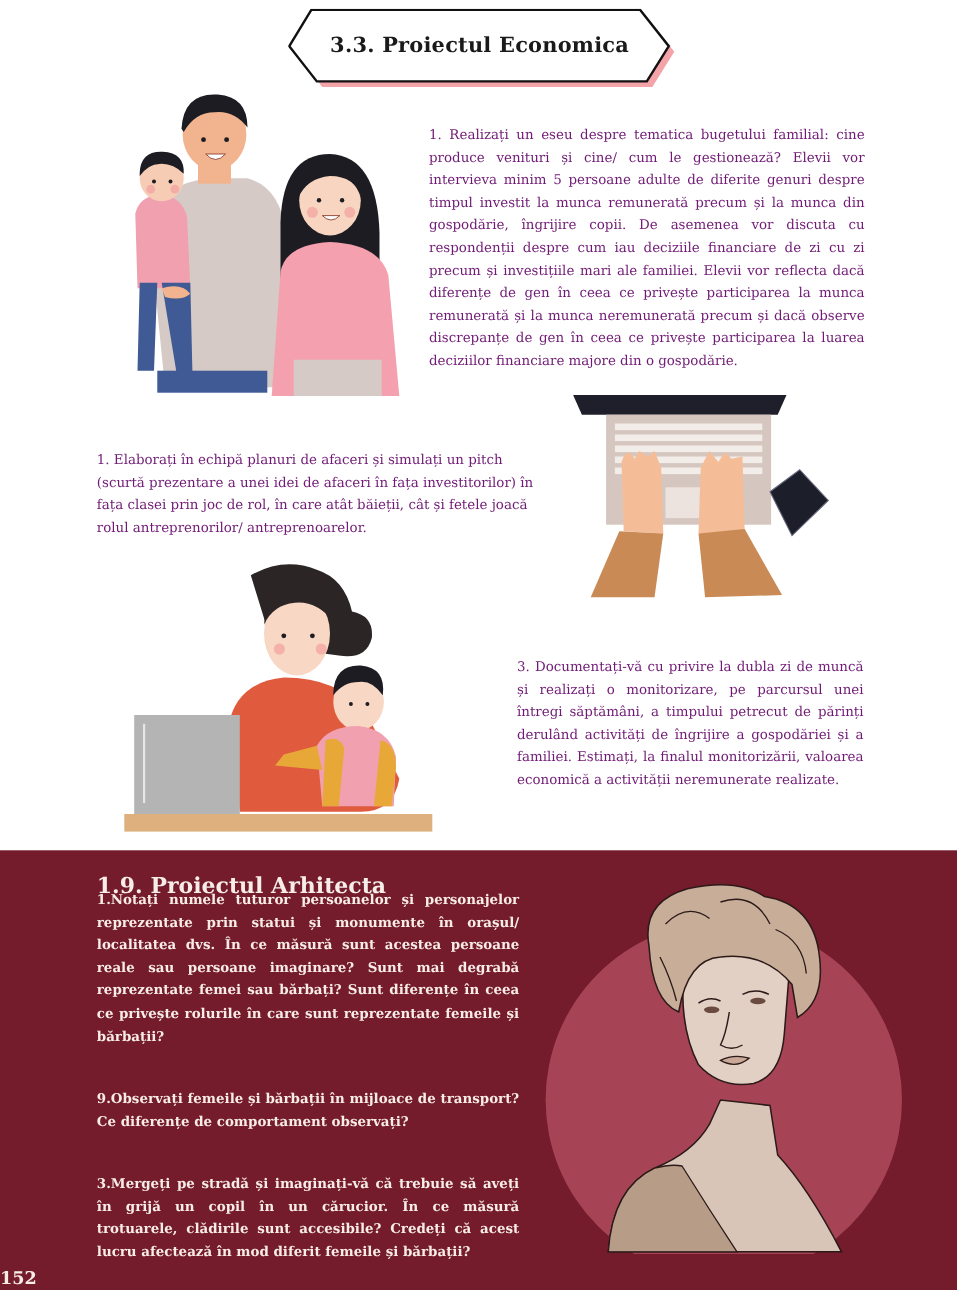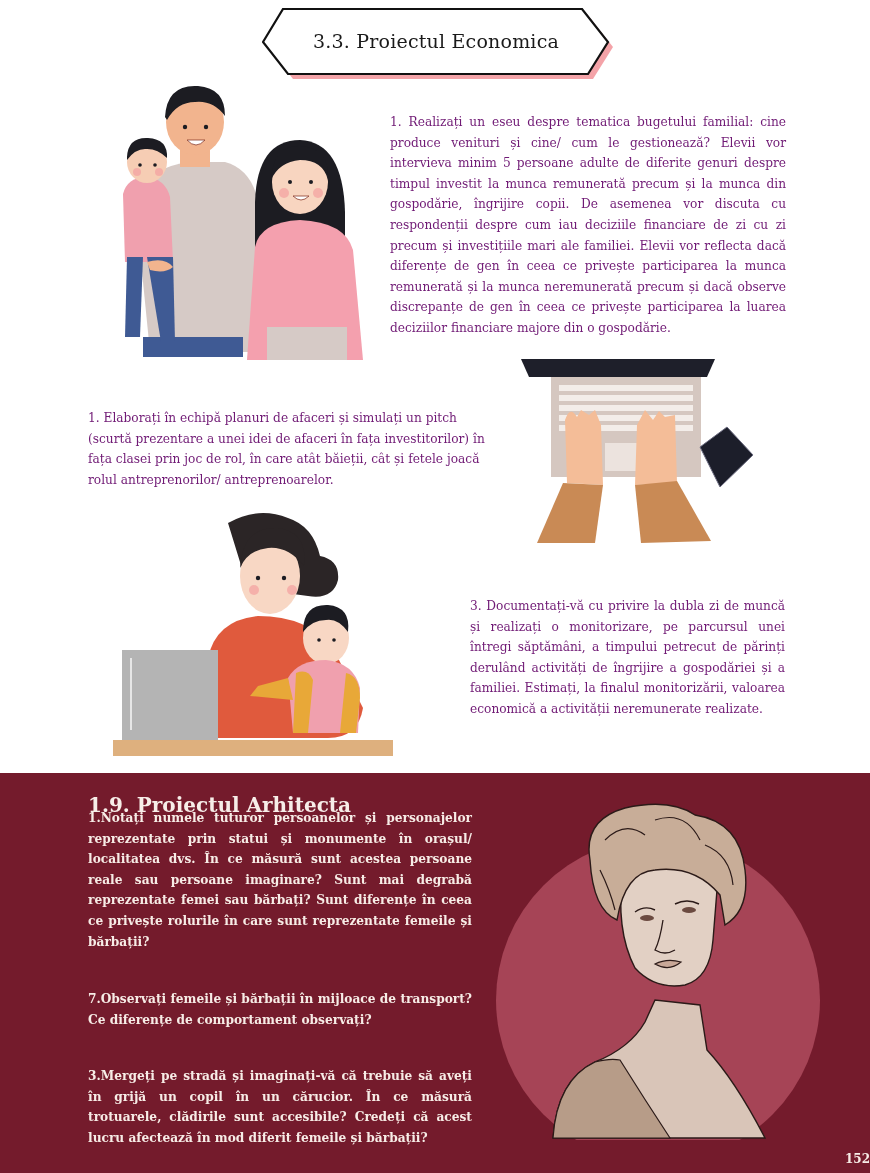--- a/index.html
+++ b/index.html
@@ -4,21 +4,21 @@
 <style>
   * { margin: 0; padding: 0; box-sizing: border-box; }
   html, body { width: 870px; height: 1173px; overflow: hidden; background: #ffffff; }
   body { position: relative; font-family: "DejaVu Serif", "Liberation Serif", serif; color: #2a2a2a; }
 
   .banner { position: absolute; left: 262px; top: 8px; width: 348px; height: 68px; }
   .banner svg { position: absolute; left: 0; top: 0; }
   .banner-title {
     position: absolute; left: 0; top: 0; width: 348px; height: 66px;
     display: flex; align-items: center; justify-content: center;
-    font-family: "DejaVu Serif", serif; font-weight: normal; font-size: 19px; color: #1a1a1a;
+    font-family: "DejaVu Serif", serif; font-weight: bold; font-size: 19px; color: #1a1a1a;
     letter-spacing: 0.2px;
   }
 
   .para {
     position: absolute; font-size: 12.2px; line-height: 20.6px; text-align: justify;
     color: #701a75; font-family: "DejaVu Serif", serif;
   }
   #p1 { left: 390px; top: 112px; width: 396px; }
   #p2 { left: 88px; top: 408px; width: 414px; text-align: left; }
   #p3 { left: 470px; top: 596px; width: 315px; }
@@ -39,22 +39,22 @@
     position: absolute; left: 88px; width: 384px; font-size: 12.2px; line-height: 20.6px;
     text-align: justify; color: #f7ece6; font-weight: bold; font-family: "DejaVu Serif", serif;
   }
   #m1 { top: 808px; }
   #m2 { top: 989px; }
   #m3 { top: 1066px; }
 
   #illus-statue { position: absolute; left: 495px; top: 800px; width: 330px; height: 340px; }
 
   .page-number {
-    position: absolute; left: 0; width: 870px; top: 1152px; text-align: right;
-    font-size: 12px; font-weight: bold; color: #f7ece6; font-family: "DejaVu Serif", serif;
+    position: absolute; left: 0; width: 870px; top: 1152px; text-align: left;
+    font-size: 16px; font-weight: bold; color: #f7ece6; font-family: "DejaVu Serif", serif;
   }
 </style>
 </head>
 <body>
 
 <div class="banner">
   <svg width="352" height="72" viewBox="0 0 352 72">
     <polygon points="6,39 26,6 325,6 351,39 331,71 31,71" fill="#f4a3a8"></polygon>
     <polygon points="1,34 21,1 320,1 346,34 326,66 26,66" fill="#ffffff" stroke="#111111" stroke-width="2.2"></polygon>
   </svg>
@@ -144,21 +144,21 @@
     <rect x="5" y="232" width="280" height="16" fill="#deb07e"></rect>
   </svg>
 </div>
 
 <p class="para" id="p3">3. Documentați-vă cu privire la dubla zi de muncă și realizați o monitorizare, pe parcursul unei întregi săptămâni, a timpului petrecut de părinți derulând activități de îngrijire a gospodăriei și a familiei. Estimați, la finalul monitorizării, valoarea economică a activității neremunerate realizate.</p>
 
 <div class="maroon"></div>
 <h2 class="section-title">1.9. Proiectul Arhitecta</h2>
 
 <p class="mpara" id="m1">1.Notați numele tuturor persoanelor și personajelor reprezentate prin statui și monumente în orașul/ localitatea dvs. În ce măsură sunt acestea persoane reale sau persoane imaginare? Sunt mai degrabă reprezentate femei sau bărbați? Sunt diferențe în ceea ce privește rolurile în care sunt reprezentate femeile și bărbații?</p>
-<p class="mpara" id="m2">7.Observați femeile și bărbații în mijloace de transport? Ce diferențe de comportament observați?</p>
+<p class="mpara" id="m2">9.Observați femeile și bărbații în mijloace de transport? Ce diferențe de comportament observați?</p>
 <p class="mpara" id="m3">3.Mergeți pe stradă și imaginați-vă că trebuie să aveți în grijă un copil în un cărucior. În ce măsură trotuarele, clădirile sunt accesibile? Credeți că acest lucru afectează în mod diferit femeile și bărbații?</p>
 
 <div id="illus-statue">
   <svg width="330" height="340" viewBox="0 0 330 340">
     <circle cx="163" cy="200" r="162" fill="#a64456"></circle>
     <path d="M58 338 Q62 280 100 262 Q135 248 150 222 L160 200 L205 205 L212 250 Q240 280 270 338 Z" fill="#d9c5b8" stroke="#2b1a18" stroke-width="1.4"></path>
     <path d="M58 338 Q62 280 100 262 Q115 258 125 260 Q150 300 175 338 Z" fill="#b79c88" stroke="#2b1a18" stroke-width="1.2"></path>
     <path d="M128 70 Q120 130 140 168 Q160 190 190 185 Q215 178 218 140 L222 90 Q200 60 160 62 Z" fill="#e2d0c4" stroke="#2b1a18" stroke-width="1.4"></path>
     <path d="M95 60 Q88 20 130 8 Q175 -2 200 15 Q245 22 250 70 Q255 110 230 125 L225 95 Q200 65 160 70 Q130 72 122 120 Q98 110 95 60 Z" fill="#c8ad98" stroke="#2b1a18" stroke-width="1.4"></path>
     <path d="M110 40 Q130 20 150 35 M160 20 Q190 10 205 40 M210 45 Q235 55 238 85 M105 70 Q115 90 120 110" fill="none" stroke="#2b1a18" stroke-width="1.2"></path>

